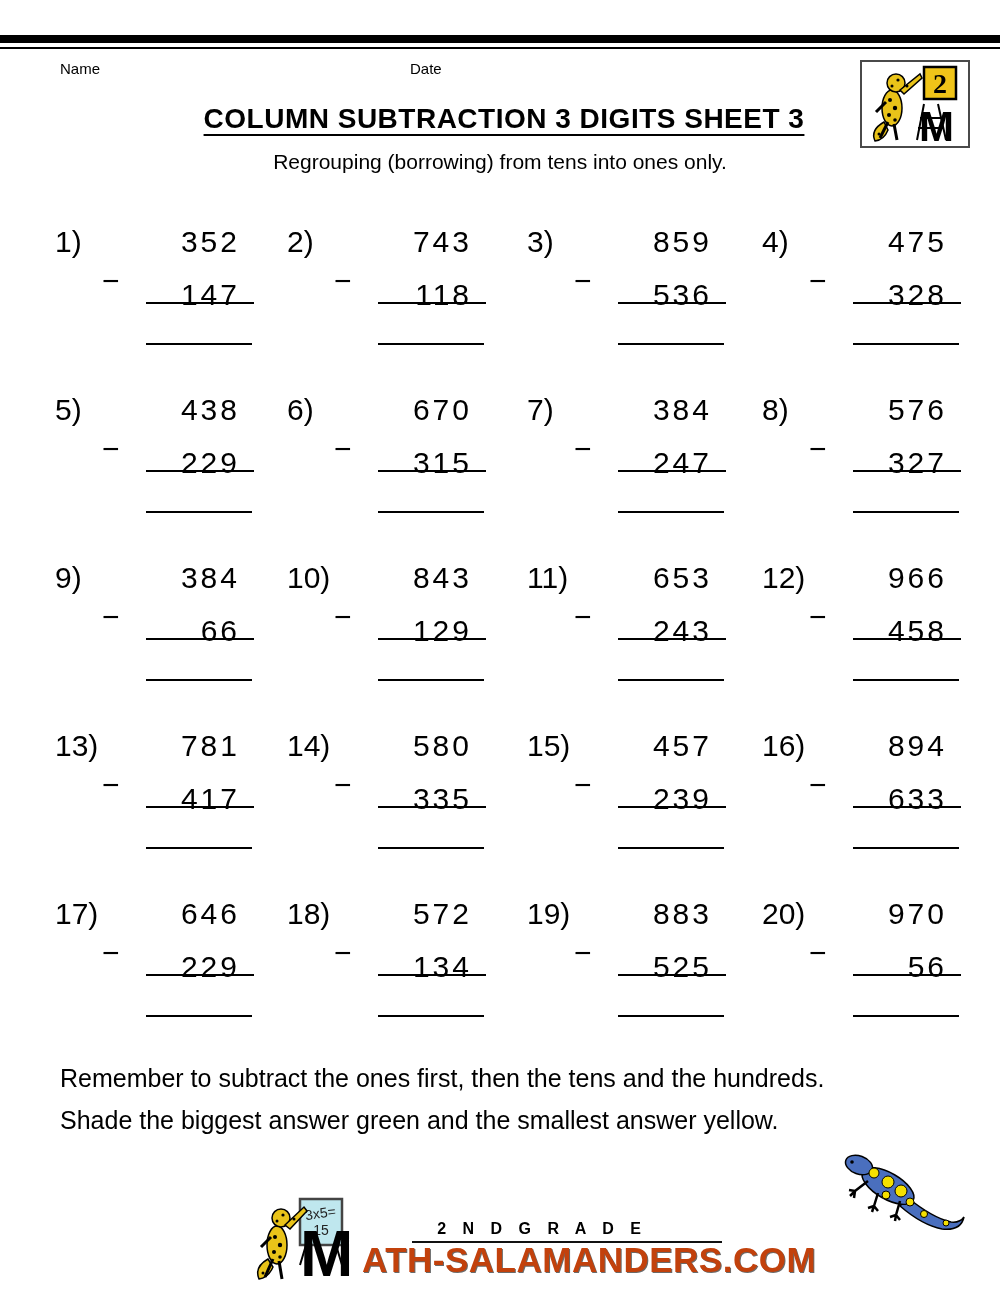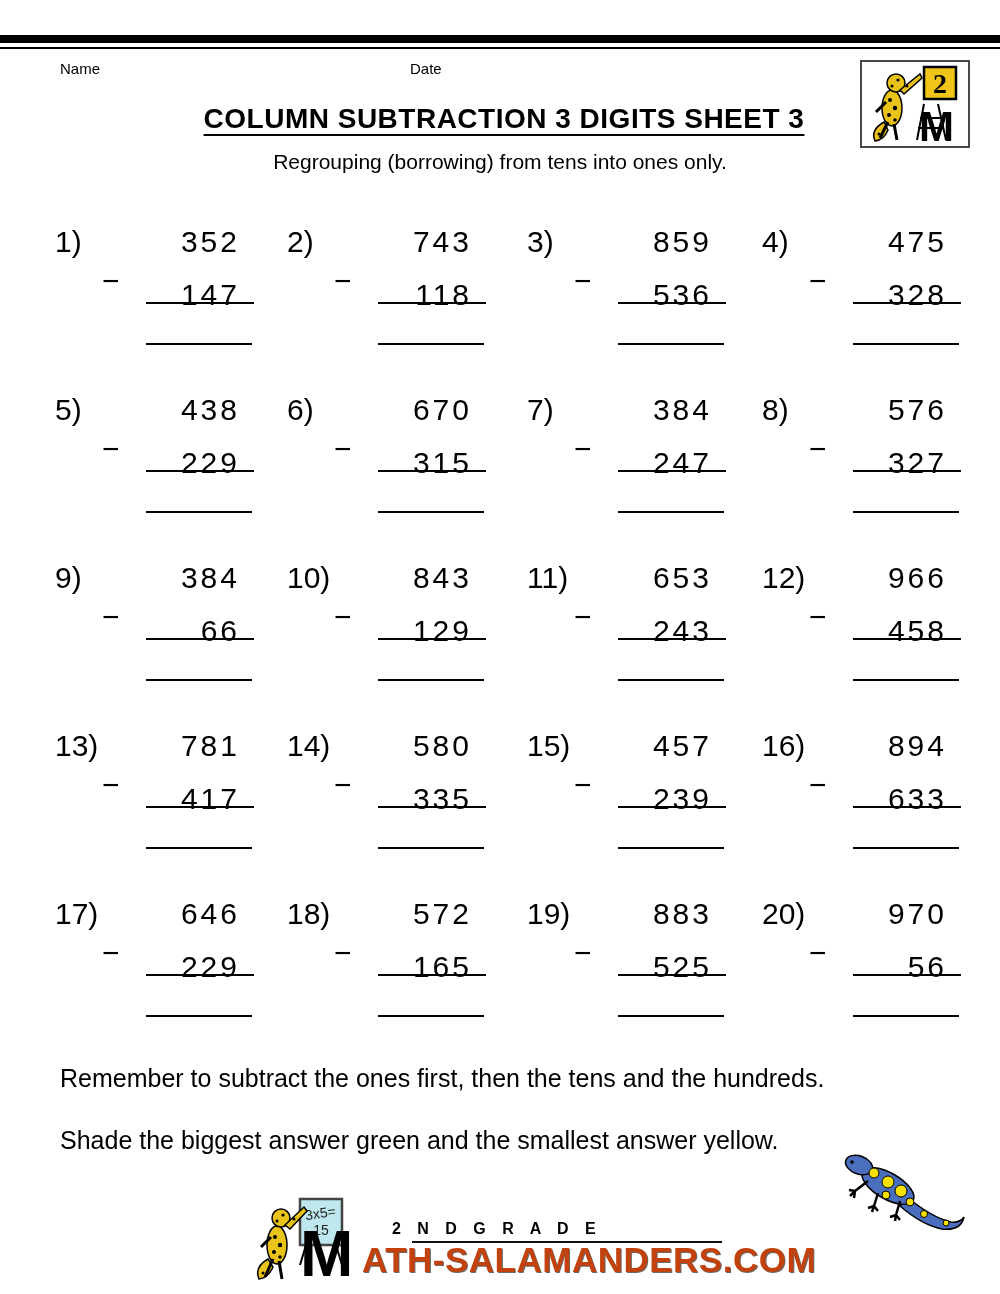--- a/index.html
+++ b/index.html
@@ -37,34 +37,34 @@
   .prob .pnum    { position:absolute; left:5px;  top:7px;  font-size:30px; line-height:1; }
   .prob .minuend { position:absolute; left:80px; top:7px;  width:110px; text-align:right;
                    font-size:30px; line-height:1; letter-spacing:3px; margin-right:-3px; }
   .prob .minus   { position:absolute; left:52px; top:46px; font-size:30px; line-height:1; }
   .prob .subtrahend { position:absolute; left:80px; top:60px; width:110px; text-align:right;
                    font-size:30px; line-height:1; letter-spacing:3px; margin-right:-3px; }
   .prob .line1   { position:absolute; left:96px; top:82px;  width:108px; border-top:2px solid #000; }
   .prob .line2   { position:absolute; left:96px; top:123px; width:106px; border-top:2px solid #000; }
 
   .note1 { position:absolute; left:60px; top:1064px; font-size:25px;text-align:center; }
-  .note2 { position:absolute; left:60px; top:1106px; font-size:25px;margin-top:20px; }
+  .note2 { position:absolute; left:60px; top:1106px; font-size:25px; }
 
   .footer-salamander { position:absolute; left:250px; top:1193px; }
   .footer-m {
     position:absolute; left:300px; top:1222px; font-size:64px; line-height:1;
     font-weight:900; letter-spacing:-2px;
   }
   .footer-site {
     position:absolute; left:362px; top:1242px; font-size:35px; line-height:1;
     font-weight:800; letter-spacing:0.5px; color:#c2410c;
     text-shadow:1px 1px 0 #6a6a6a;
   }
   .footer-grade {
-    position:absolute; left:392px; top:1220px; width:300px; 
+    position:absolute; left:392px; top:1220px; width:300px; text-align:center;
     font-size:16px; font-weight:bold; letter-spacing:6px;
   }
   .footer-line { position:absolute; left:412px; top:1241px; width:310px; height:2px; background:#111; }
 
   .corner-salamander { position:absolute; left:838px; top:1138px; }
 </style>
 </head>
 <body>
 
 <div class="rule-thick"></div>
@@ -262,21 +262,21 @@
     <span class="minus">−</span>
     <span class="subtrahend">229</span>
     <div class="line1"></div>
     <div class="line2"></div>
   </div>
 
   <div class="prob">
     <span class="pnum">18)</span>
     <span class="minuend">572</span>
     <span class="minus">−</span>
-    <span class="subtrahend">165</span>
+    <span class="subtrahend">134</span>
     <div class="line1"></div>
     <div class="line2"></div>
   </div>
 
   <div class="prob">
     <span class="pnum">19)</span>
     <span class="minuend">883</span>
     <span class="minus">−</span>
     <span class="subtrahend">525</span>
     <div class="line1"></div>

